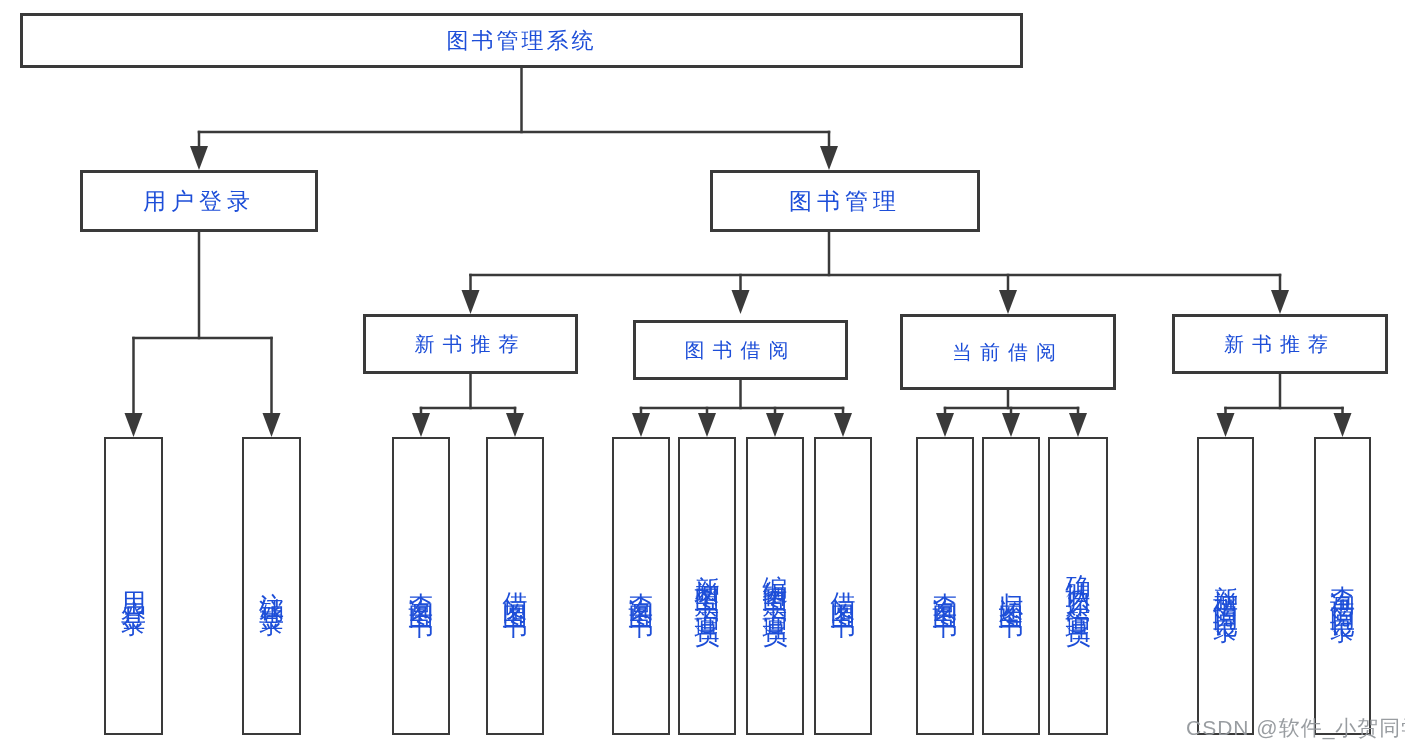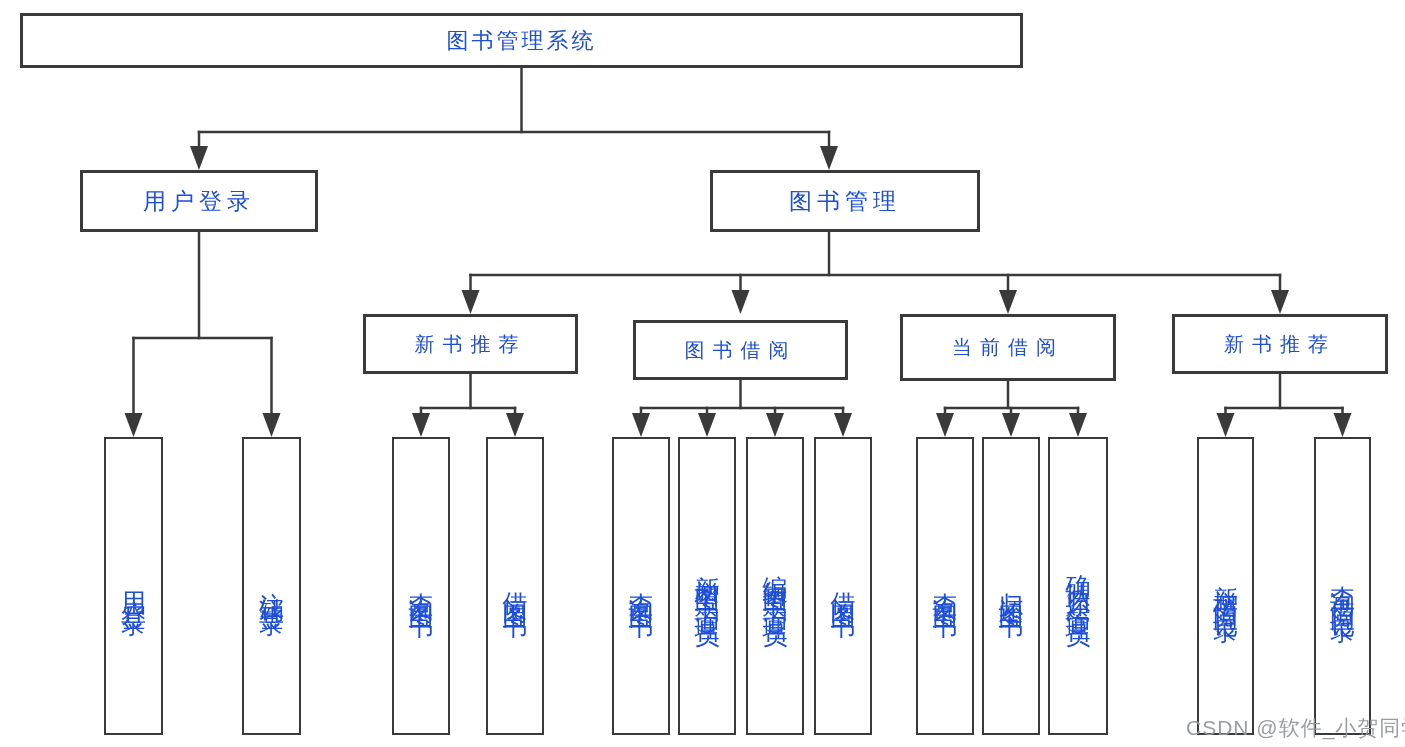--- a/index.html
+++ b/index.html
@@ -133,21 +133,21 @@
     </g>
   </svg>
 
   <div class="node node-root" style="left:20px; top:13px; width:1003px; height:55px;">图书管理系统</div>
 
   <div class="node node-h" style="left:80px; top:170px; width:238px; height:62px;">用户登录</div>
   <div class="node node-h" style="left:710px; top:170px; width:270px; height:62px;">图书管理</div>
 
   <div class="node node-h3" style="left:363px; top:314px; width:215px; height:60px;">新书推荐</div>
   <div class="node node-h3" style="left:633px; top:314px; width:215px; height:60px;margin-top:6px;">图书借阅</div>
-  <div class="node node-h3" style="left:900px; top:314px; width:216px; height:67px;">当前借阅</div>
+  <div class="node node-h3" style="left:900px; top:314px; width:216px; height:76px;">当前借阅</div>
   <div class="node node-h3" style="left:1172px; top:314px; width:216px; height:60px;">新书推荐</div>
 
   <div class="node node-v" style="left:104px; top:437px; width:59px; height:298px;">用户登录</div>
   <div class="node node-v" style="left:242px; top:437px; width:59px; height:298px;">注销登录</div>
 
   <div class="node node-v" style="left:392px; top:437px; width:58px; height:298px;">查询图书</div>
   <div class="node node-v" style="left:486px; top:437px; width:58px; height:298px;">借阅图书</div>
 
   <div class="node node-v" style="left:612px; top:437px; width:58px; height:298px;">查询图书</div>
   <div class="node node-v" style="left:678px; top:437px; width:58px; height:298px;">新增图书（管理员）</div>

